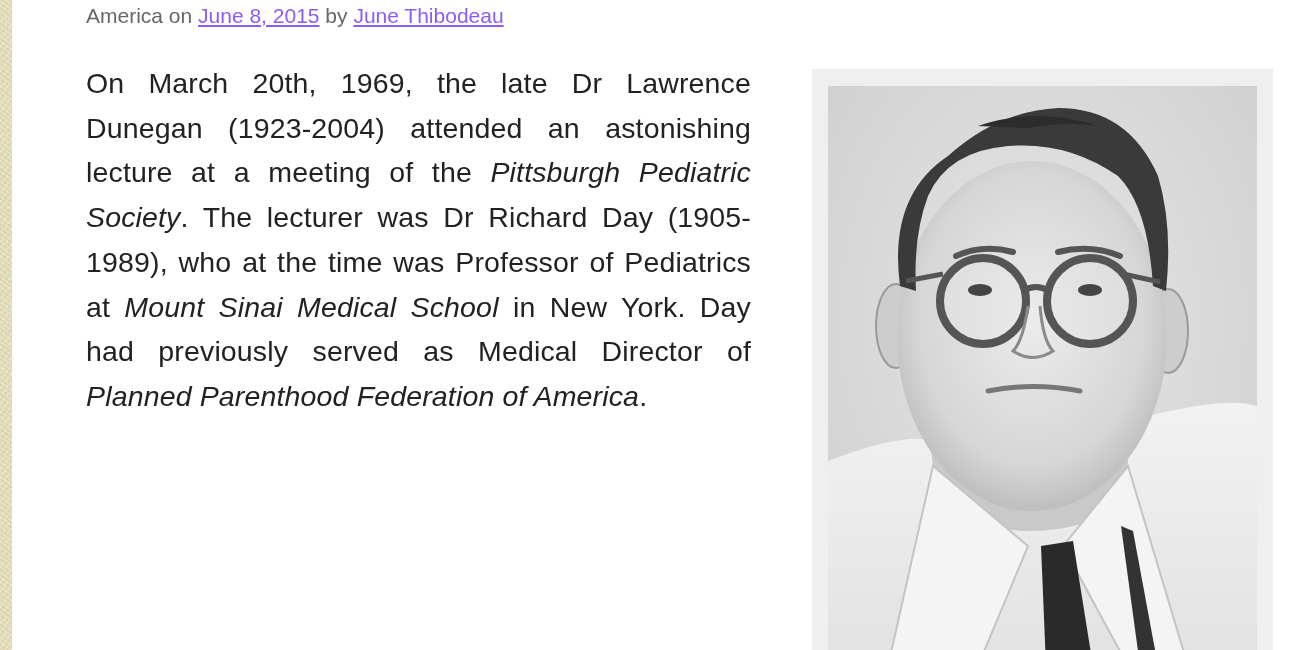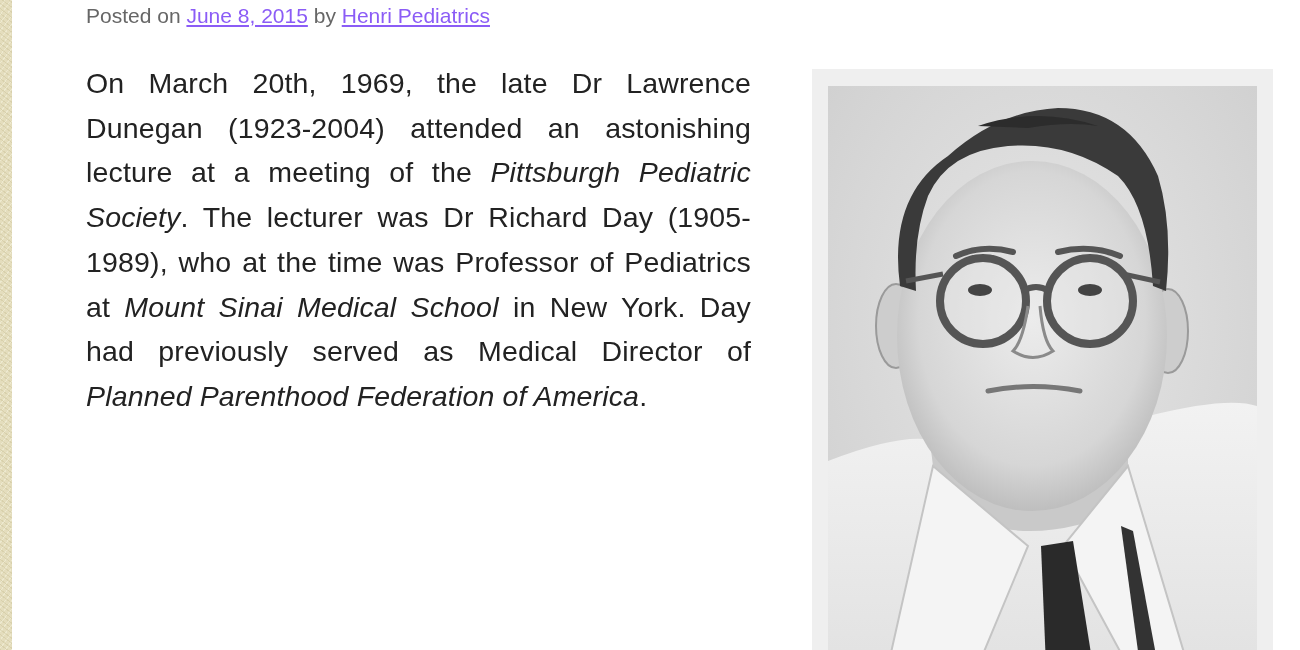--- a/index.html
+++ b/index.html
@@ -36,24 +36,24 @@
     background: #dcdcdc; overflow: hidden;
   }
   .photo svg { display: block; }
 </style>
 </head>
 <body>
 
 <div class="texture-strip"></div>
 
 <div class="meta">
-  <span>Posted on</span>
+  <span>America on</span>
   <a href="#">June 8, 2015</a>
   <span>by</span>
-  <a href="#">Henri Pediatrics</a>
+  <a href="#">June Thibodeau</a>
 </div>
 
 <div class="article">
   <p>
     <span>On March 20th, 1969, the late Dr Lawrence Dunegan (1923-2004) attended an astonishing lecture at a meeting of the </span><em>Pittsburgh Pediatric Society</em><span>. The lecturer was Dr Richard Day (1905-1989), who at the time was Professor of Pediatrics at </span><em>Mount Sinai Medical School</em><span> in New York. Day had previously served as Medical Director of </span><em>Planned Parenthood Federation of America</em><span>.</span>
   </p>
 </div>
 
 <div class="figure">
   <div class="photo">

